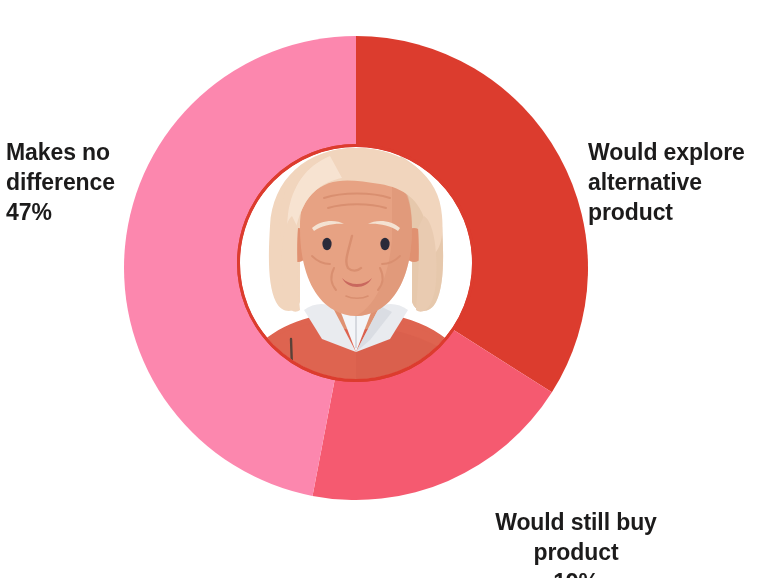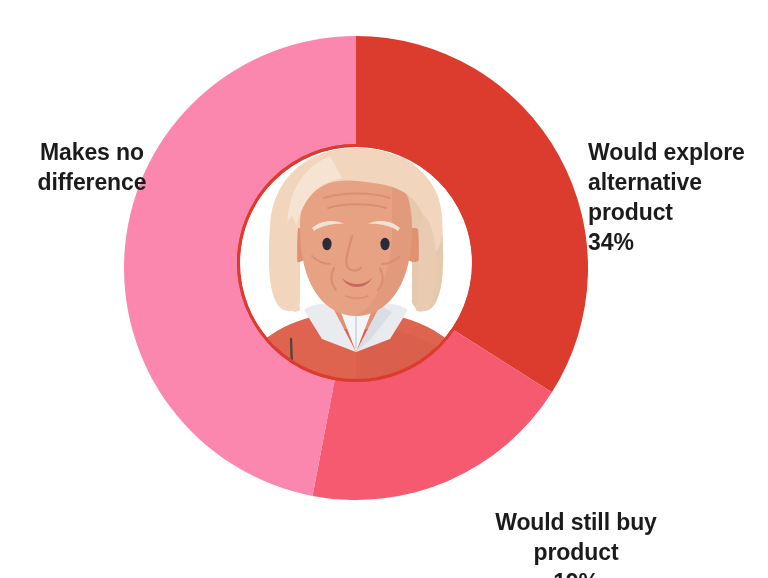--- a/index.html
+++ b/index.html
@@ -39,21 +39,20 @@
     white-space: pre-line;
   }
   .label-pct {
     display: block;
     font-weight: 600;
   }
   #label-makes-no-difference {
     left: 6px;
     top: 108px;
     width: 172px;
-    text-align: center;
   }
   #label-would-explore {
     left: 588px;
     top: 108px;
     width: 176px;
     text-align: left;
   }
   #label-would-still-buy {
     left: 470px;
     top: 478px;
@@ -167,27 +166,27 @@
       <path fill="#F1D5BD" d="M 292 216 C 284 222, 280 252, 282 282 C 284 306, 292 316, 300 310 C 298 286, 296 250, 298 228 Z"></path>
       <path fill="#E9CBB1" d="M 424 216 C 434 222, 438 252, 436 282 C 434 306, 424 316, 416 310 C 418 286, 420 250, 418 228 Z"></path>
     </g>
 
     <circle cx="356" cy="263" r="117.5" fill="none" stroke="#DC3C2E" stroke-width="3"></circle>
   </svg>
 
   <div class="label-block" id="label-makes-no-difference">
     <span>Makes no
 difference</span>
+    <span class="label-pct">47%</span>
   </div>
 
   <div class="label-block" id="label-would-explore">
     <span>Would explore
 alternative
 product</span>
-    <span class="label-pct">34%</span>
   </div>
 
   <div class="label-block" id="label-would-still-buy">
     <span>Would still buy
 product</span>
     <span class="label-pct">19%</span>
   </div>
 
 </div>
 

